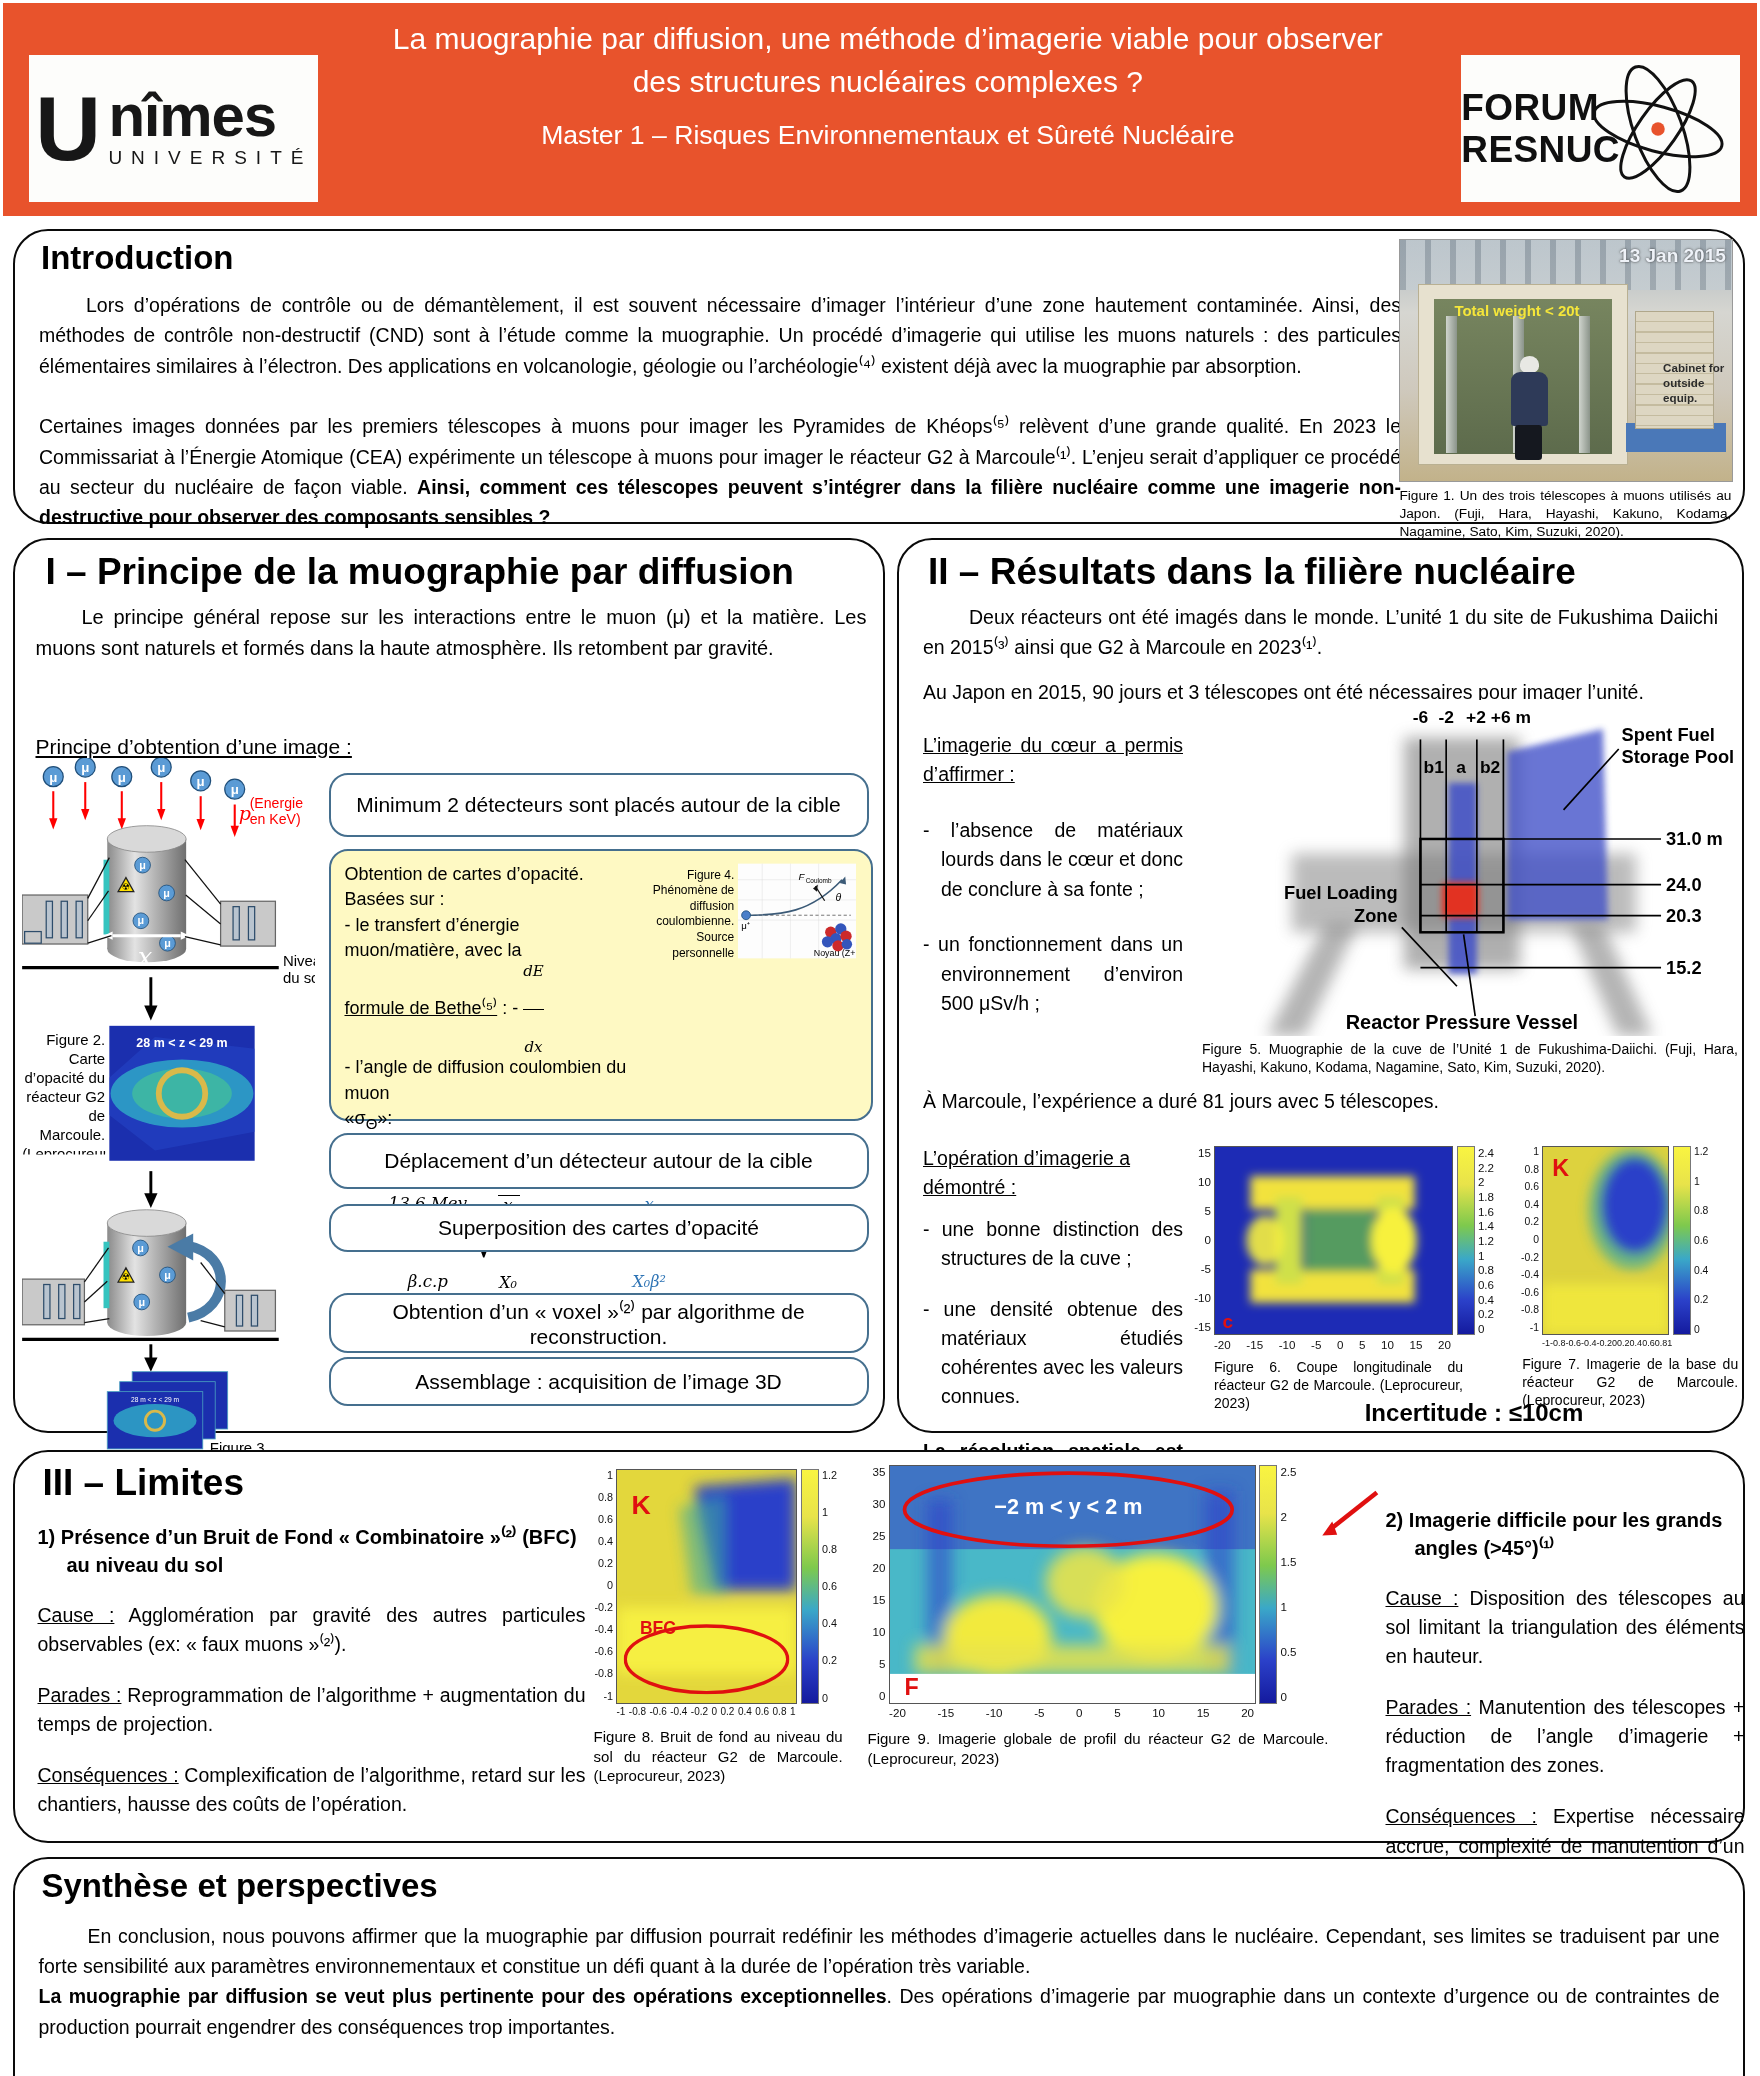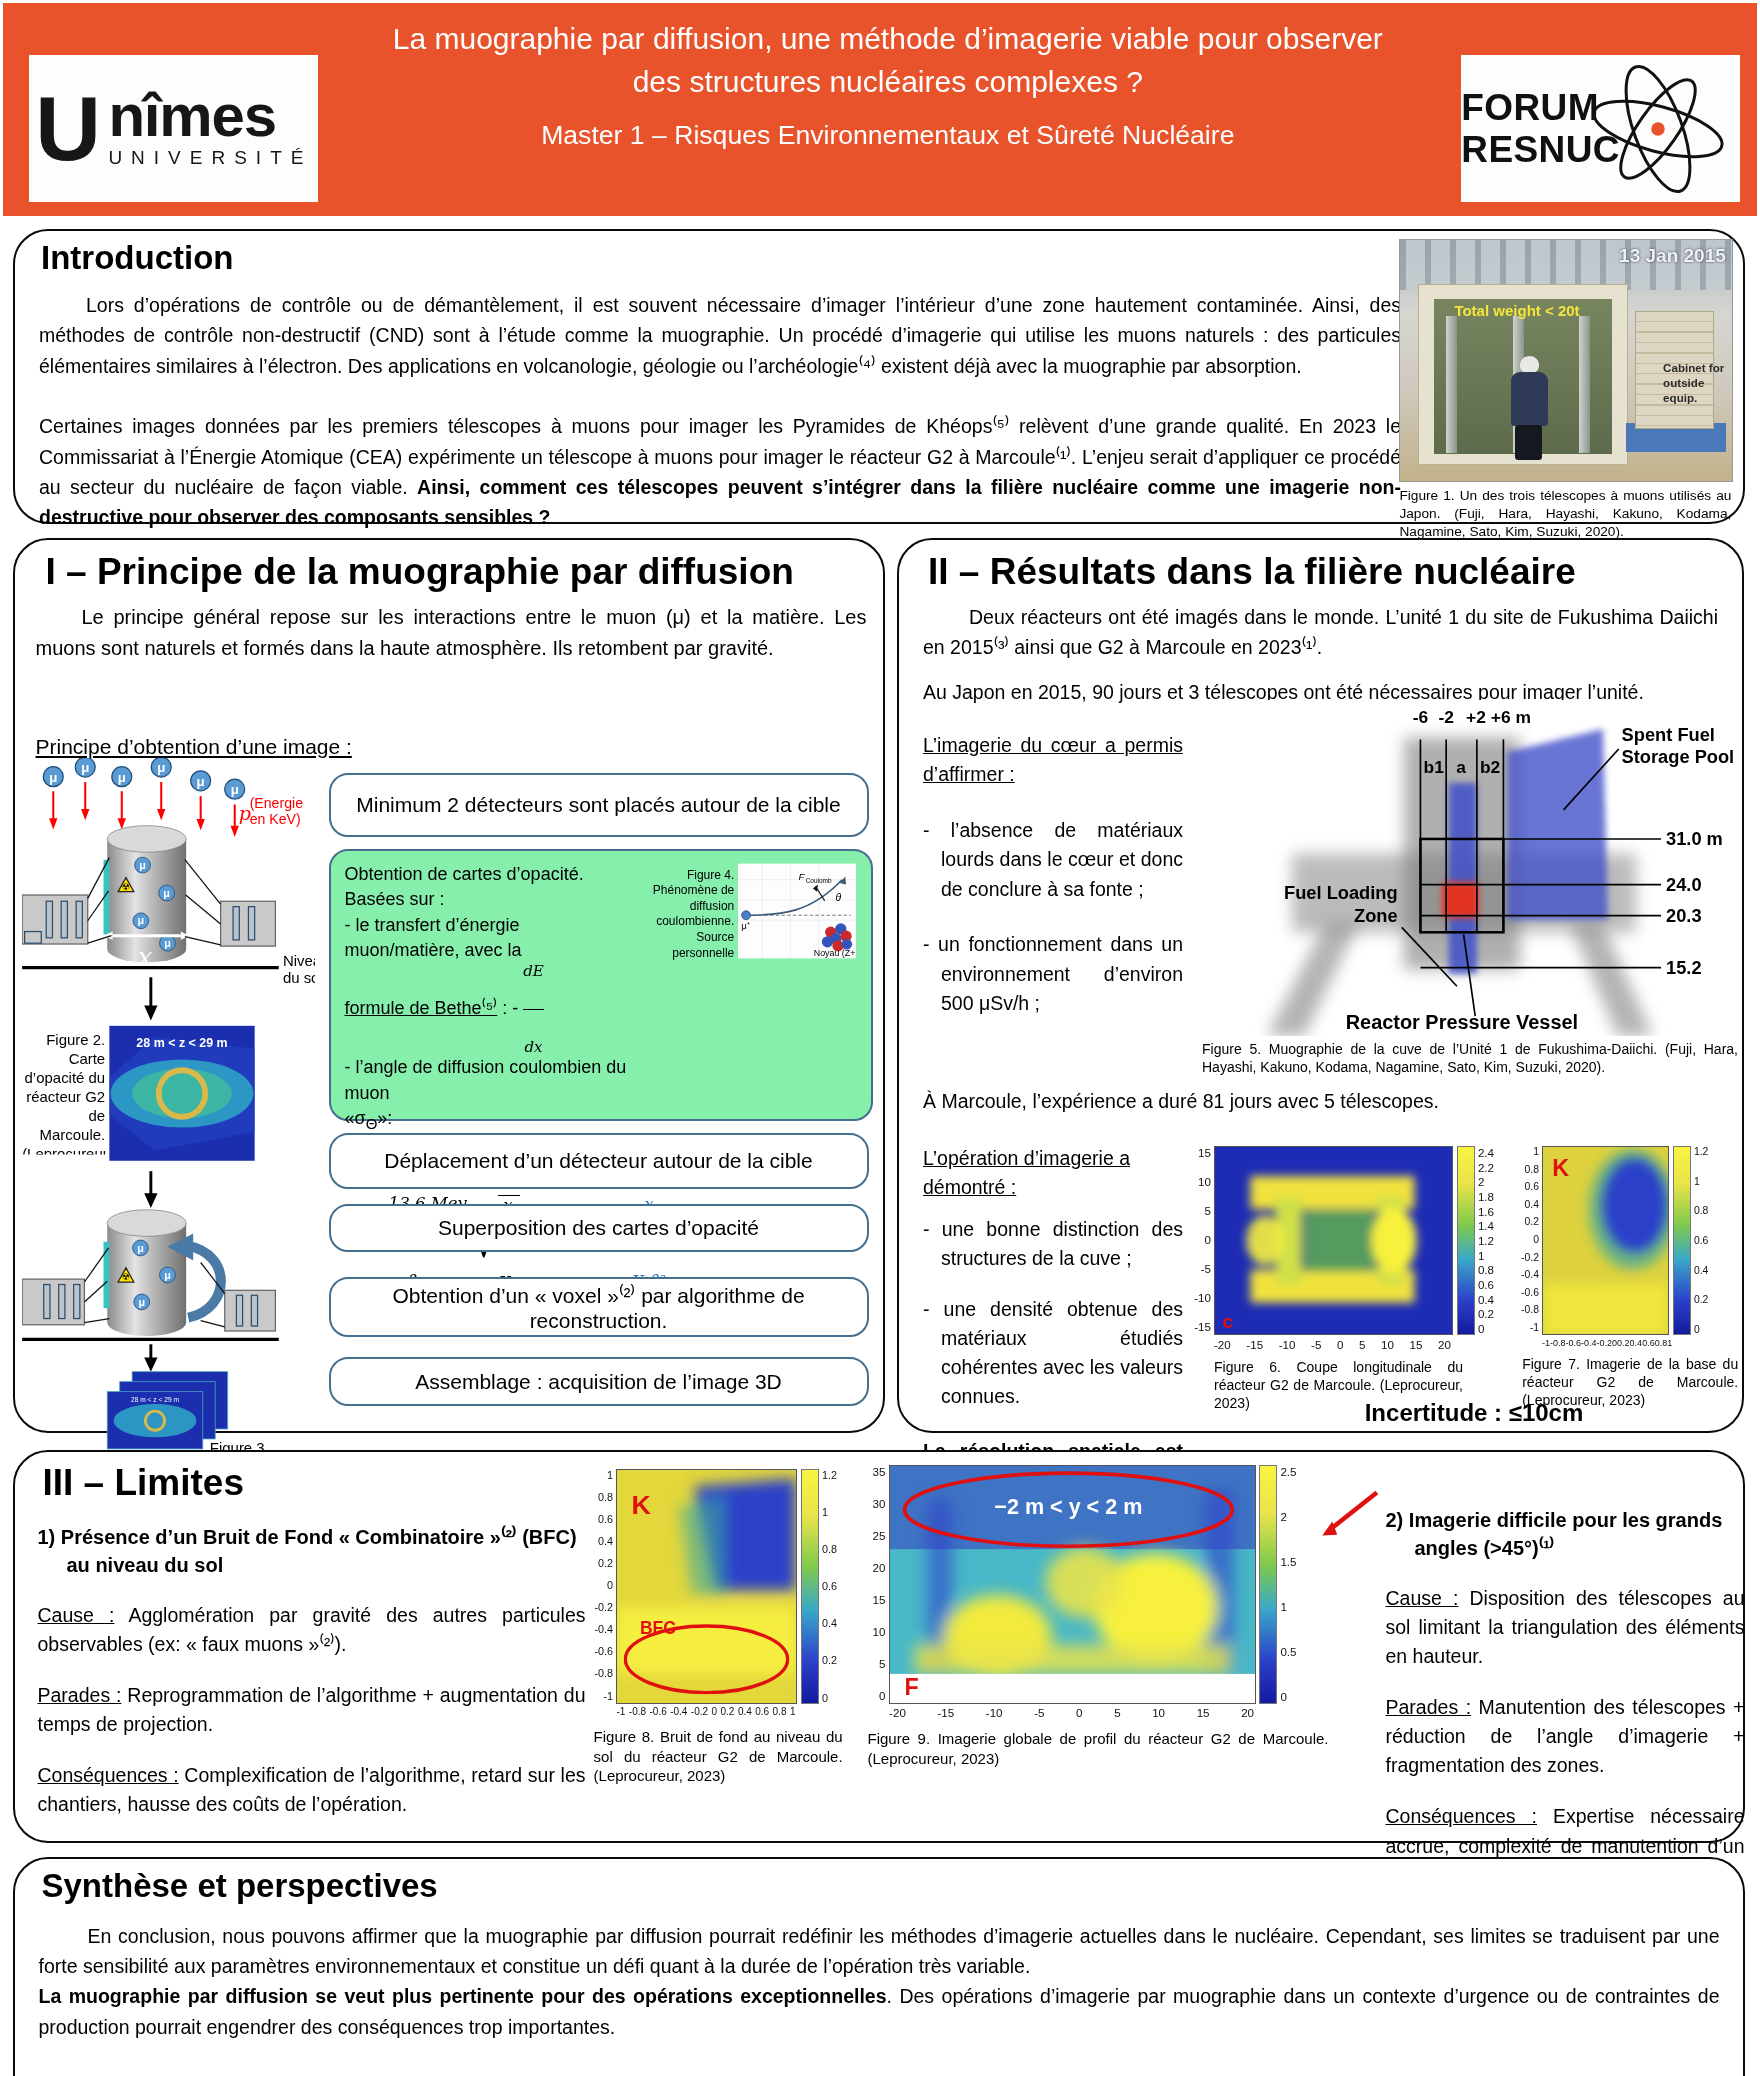--- a/index.html
+++ b/index.html
@@ -45,21 +45,21 @@
   .ph-legs{position:absolute;left:9px;top:69px;width:26.6px;height:35px;background:#15181f;border-radius:3.3px;}
   .ph-base{position:absolute;left:226px;top:183px;width:100px;height:29px;background:#4a78b8;}
   .ph-cabinet{position:absolute;left:235px;top:71px;width:77px;height:116px;background:#ddd6c2;border:1.2px solid #b0a78b;background-image:repeating-linear-gradient(#0000 0 9px,#c4bb9f 9px 10.4px);}
   .ph-date{position:absolute;right:6.6px;top:5px;font-size:19px;font-weight:bold;color:#eef2f8;text-shadow:0 0 2.5px #333;}
   .ph-weight{position:absolute;left:54px;top:62px;font-size:15px;font-weight:bold;color:#f5e63a;}
   .ph-cab-label{position:absolute;right:3.3px;top:120px;width:66px;font-size:11.6px;font-weight:bold;color:#2c2c2c;line-height:1.3;}
   .fig1-cap{margin-top:5px;font-size:13.7px;line-height:1.32;text-align:justify;}
 
   
   .bluebox{position:absolute;left:314px;width:540px;border:2.5px solid #456F8E;border-radius:19px;background:#fff;font-size:21px;display:flex;align-items:center;justify-content:center;text-align:center;padding:4.2px 16.6px;box-sizing:border-box;}
-  .boxB{position:absolute;left:314px;width:544px;border:2.5px solid #456F8E;border-radius:19px;background:#86efac;font-size:18px;padding:10.8px 14px;box-sizing:border-box;line-height:1.42;}
+  .boxB{position:absolute;left:314px;width:544px;border:2.5px solid #456F8E;border-radius:19px;background:#fef9c3;font-size:18px;padding:10.8px 14px;box-sizing:border-box;line-height:1.42;}
   .bb-top{display:flex;}
   .bb-left{width:57%;}
   .bb-right{width:43%;display:flex;gap:3.3px;align-items:flex-start;}
   .fig4cap{width:46%;font-size:12px;text-align:right;line-height:1.3;margin-top:5.8px;}
   .frac{display:inline-flex;flex-direction:column;align-items:center;vertical-align:middle;line-height:1;font-family:"DejaVu Serif",serif;font-style:italic;gap:28px;}
   .frac .fbar{height:1.2px;background:#000;align-self:stretch;margin:2.1px 0;}
   .frac.bluefrac .fbar{background:#2e74b5;}
   .hl-label{font-size:21.6px;margin-top:2.5px;}
   .hl-correctif{color:#2e74b5;font-size:16.6px;text-align:right;padding-right:79px;margin-top:3.3px;}
   .hformula{display:flex;align-items:center;gap:5.8px;font-size:18px;margin-top:0.8px;}
@@ -435,21 +435,21 @@
         <span>Longueur de radiation (selon le nombre Z du matériau traversé)</span>
       </div>
     </div>
 
     <div class="bluebox" style="top:593px;height:56px;">
         <span>Déplacement d’un détecteur autour de la cible</span>
       </div>
     <div class="bluebox" style="top:664px;height:48px;">
         <span>Superposition des cartes d’opacité</span>
       </div>
-    <div class="bluebox" style="top:737px;height:60px;">
+    <div class="bluebox" style="top:753px;height:60px;">
         <span>Obtention d’un « voxel »⁽²⁾ par algorithme de reconstruction.</span>
       </div>
     <div class="bluebox" style="top:817px;height:49px;">
         <span>Assemblage : acquisition de l’image 3D</span>
       </div>
   </div>
 
   <div class="panel" style="left:897px;top:538px;width:843px;height:891px;">
     <div class="sec-title" style="left:29px;top:10.8px;font-size:37px;">II – Résultats dans la filière nucléaire</div>
     <p class="just" style="position:absolute;left:24px;top:62px;width:795px;font-size:19.5px;line-height:1.55;text-indent:46px;margin:0;">Deux réacteurs ont été imagés dans le monde. L’unité 1 du site de Fukushima Daiichi en 2015⁽³⁾ ainsi que G2 à Marcoule en 2023⁽¹⁾.</p>

